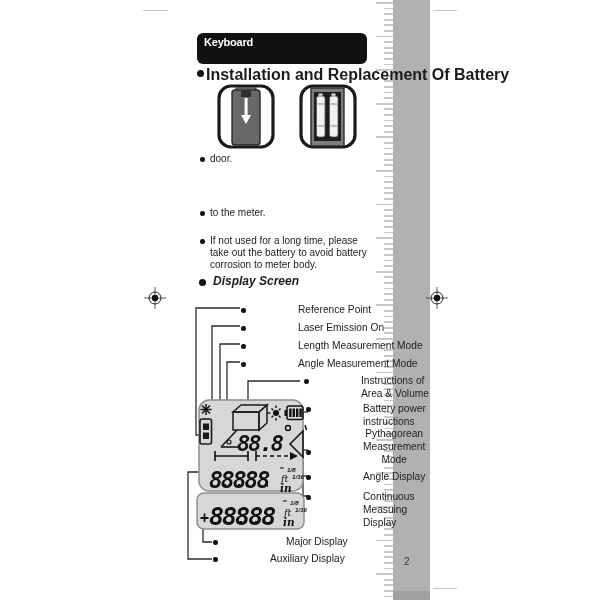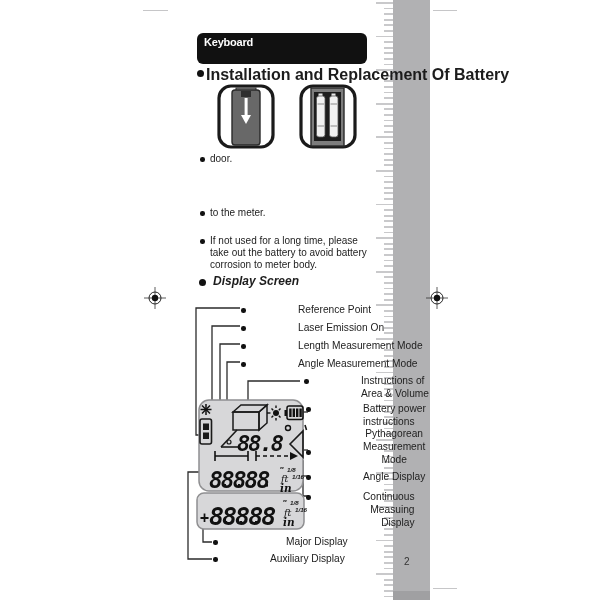--- a/index.html
+++ b/index.html
@@ -273,21 +273,21 @@
       <div class="lbl">Measurement</div>
       <div class="lbl">Mode</div>
     </div>
   </div>
   <div class="abs" style="left:306px;top:471px;">
     <span class="dot bullet-sm abs" style="left:0;top:4px;"></span>
     <span class="lbl abs" style="left:11px;top:0;">Angle Display</span>
   </div>
   <div class="abs" style="left:306px;top:491px;">
     <span class="dot bullet-sm abs" style="left:0;top:4px;"></span>
-    <div class="abs" style="left:11px;top:0;text-align:right;">
+    <div class="abs" style="left:11px;top:0;">
       <div class="lbl">Continuous</div>
       <div class="lbl">Measuing</div>
       <div class="lbl">Display</div>
     </div>
   </div>
 
   <div class="abs" style="left:213px;top:536px;">
     <span class="dot bullet-sm abs" style="left:0;top:4px;"></span>
     <span class="lbl abs" style="left:11px;top:0;padding-left:16px;">Major Display</span>
   </div>

